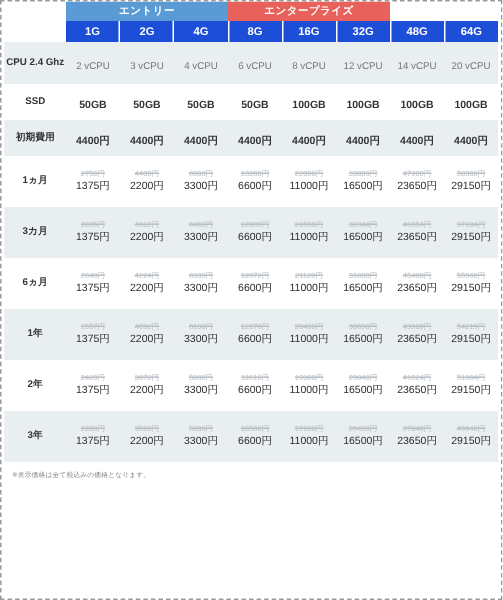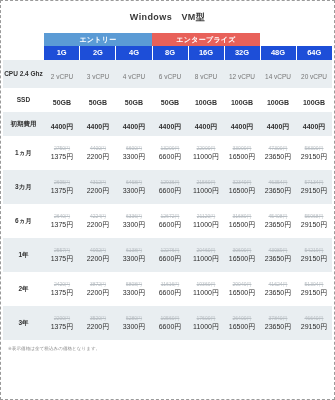--- a/index.html
+++ b/index.html
@@ -118,21 +118,20 @@
     color: #888888;
     padding: 6px 0 0 7px;
     letter-spacing: 0.1px;
   }
 </style>
 </head>
 <body>
 
 <div id="page">
 
-  <div class="title">Windows　VM型</div>
 
   <table class="pricing">
     <colgroup>
       <col class="label-col">
       <col class="plan-col">
         <col class="plan-col">
         <col class="plan-col">
         <col class="plan-col">
       <col class="plan-col">
         <col class="plan-col">

